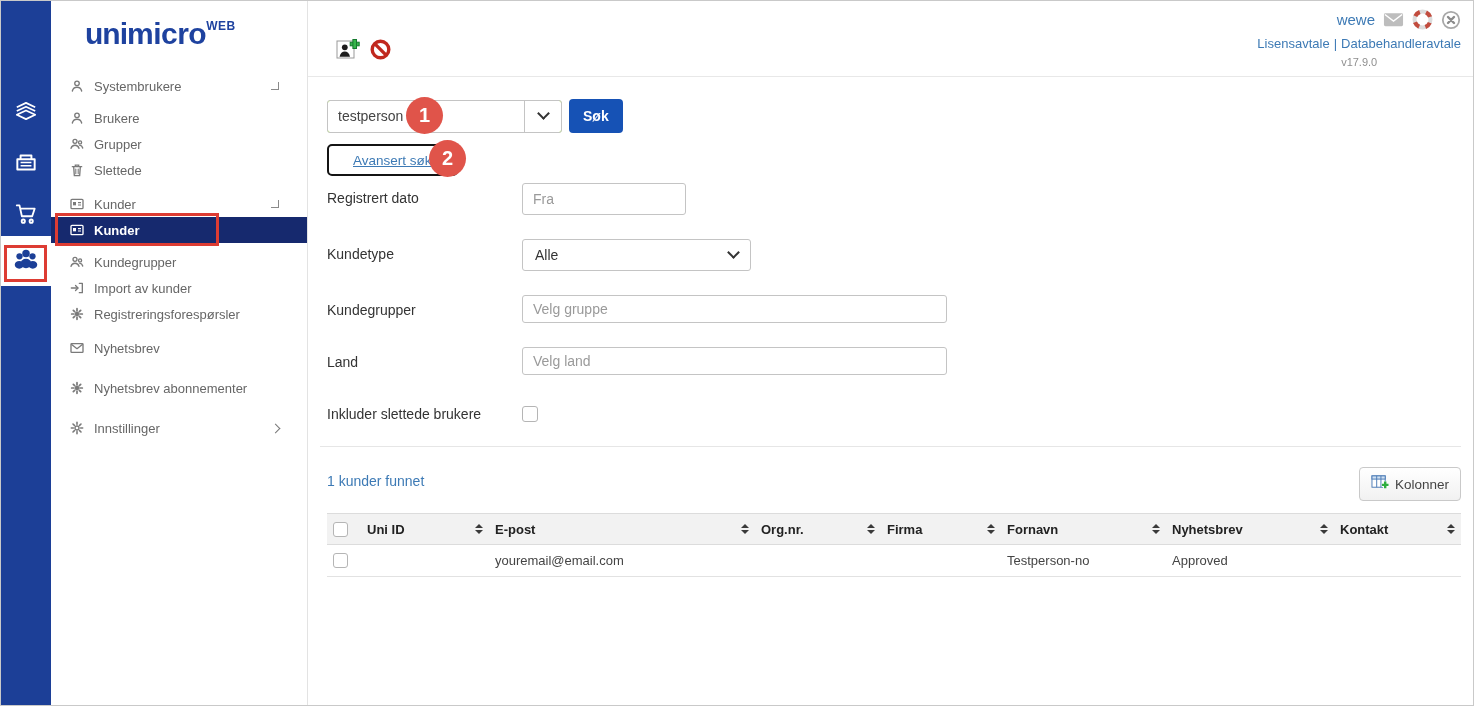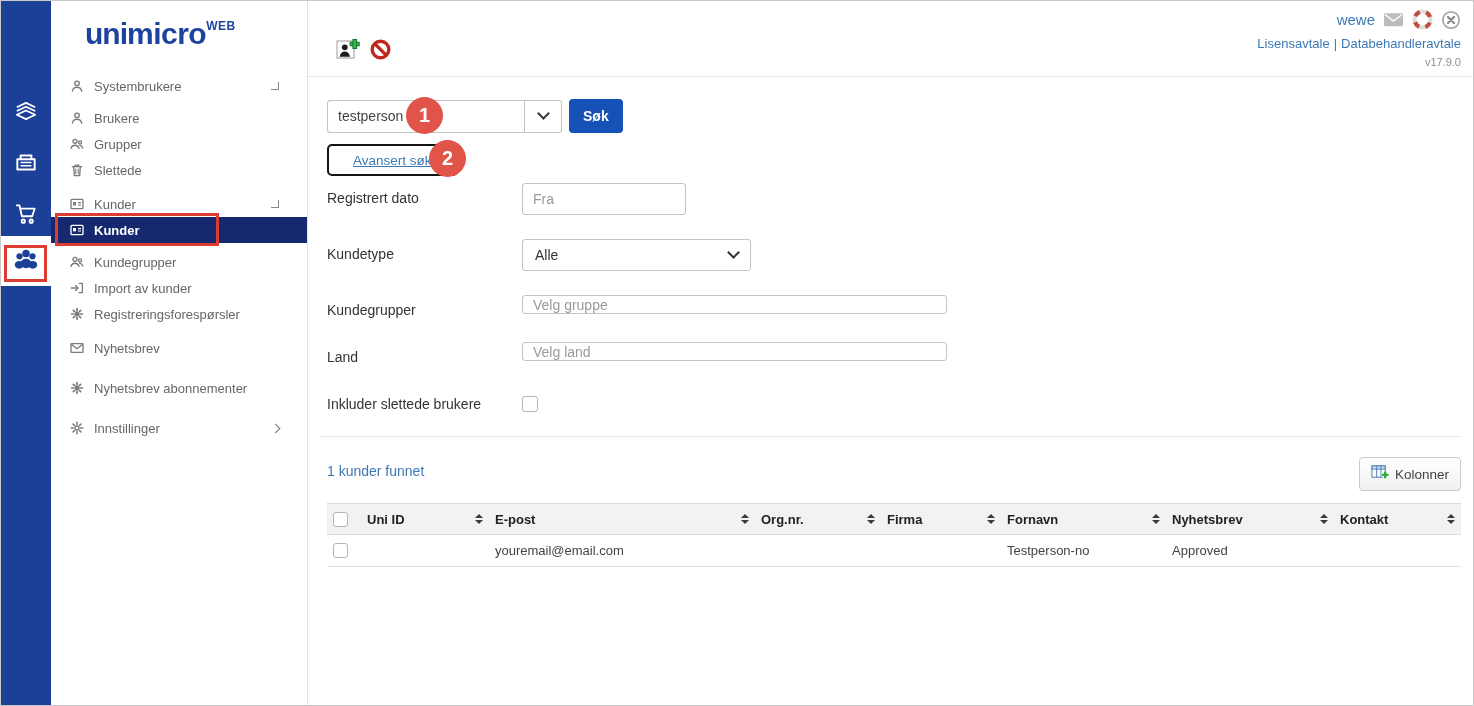--- a/index.html
+++ b/index.html
@@ -36,21 +36,21 @@
   .chev-r { position:absolute; right:28px; width:7px; height:7px;
             border-top:1.7px solid #777; border-right:1.7px solid #777; transform:rotate(45deg); }
   .nav-annot { position:absolute; left:4px; top:-4px; width:164px; height:33px;
                border:3px solid #dd3c33; pointer-events:none; }
 
   
   .main { position:absolute; left:307px; top:0; right:0; bottom:0; background:#fff; }
   .main-header { position:relative; height:76px; border-bottom:1px solid #e8e8e8; }
   .toolbar { position:absolute; left:28px; top:36px; display:flex; gap:8px; align-items:center; }
   .tb-btn { cursor:pointer; display:flex; }
-  .account { position:absolute; right:12px; top:8px; text-align:right; }
+  .account { position:absolute; right:12px; top:8px; text-align:center; }
   .acc-row1 { display:flex; align-items:center; justify-content:flex-end; gap:8px; }
   .username { color:#3d7ab5; font-size:15px; cursor:pointer; }
   .acc-ic { display:flex; cursor:pointer; }
   .acc-row2 { margin-top:6px; font-size:13px; color:#3d7ab5; }
   .acc-row2 a { color:#3d7ab5; text-decoration:none; cursor:pointer; }
   .acc-sep { color:#3d7ab5; margin:0 4px; }
   .version { margin-top:5px; font-size:11px; color:#8f8f8f; }
 
   .content { padding:0 12px 0 19px; position:relative; }
 
@@ -83,21 +83,21 @@
   .frow { display:flex; align-items:flex-start; margin-bottom:24px; }
   .flabel { width:195px; flex:0 0 195px; font-size:14px; color:#333; padding-top:7px; }
   .tinput { height:32px; border:1px solid #c4c4c4; border-radius:3px; padding:0 10px;
             font-size:14px; color:#444; outline:none; font-family:"Liberation Sans",sans-serif; }
   .tinput::placeholder { color:#9a9a9a; }
   .w-date { width:164px; } .gap31 { margin-left:31px; }
   .selectbox { width:229px; height:32px; border:1px solid #c4c4c4; border-radius:3px;
                display:flex; align-items:center; justify-content:space-between;
                padding:0 12px; font-size:14px; color:#333; cursor:pointer; background:#fff; }
   .selectbox .chev-d { border-color:#333; }
-  .w-wide { width:425px; height:19px; }
+  .w-wide { width:425px; height:28px; }
   .checkbox { width:16px; height:16px; border:1px solid #b5b5b5; border-radius:3px;
               background:#fff; cursor:pointer; margin-top:7px; }
 
   .divider { border-top:1px solid #e6e6e6; margin:2px 0 0 -7px; }
 
   
   .results-bar { display:flex; justify-content:space-between; align-items:flex-start; margin-top:20px; }
   .count { color:#3d7ab5; font-size:14px; padding-top:6px; }
   .btn-cols { display:flex; align-items:center; gap:6px; border:1px solid #c9c9c9; border-radius:4px;
               background:linear-gradient(#ffffff,#f1f1f1); padding:6px 11px; font-size:13.5px;

